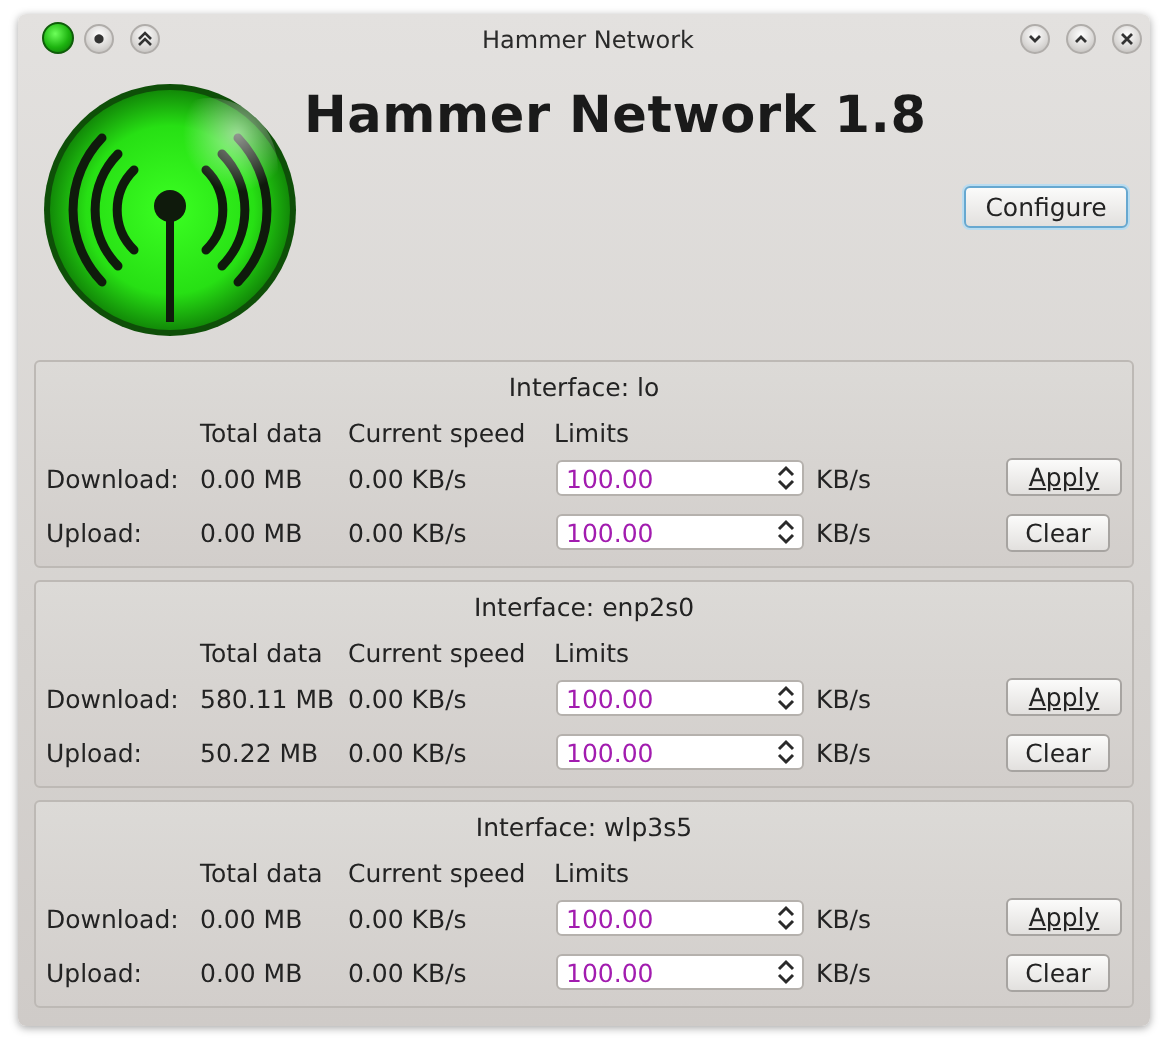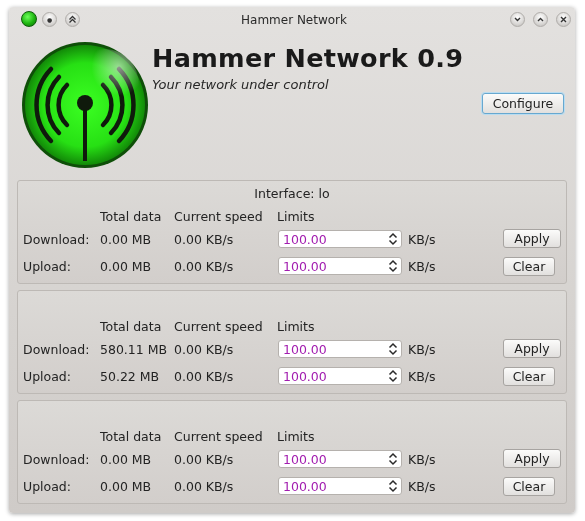--- a/index.html
+++ b/index.html
@@ -52,21 +52,21 @@
   .iface-title { position:absolute; left:0; right:0; top:5px; text-align:center; }
   .hdr { position:absolute; top:28px; }
   .lbl { position:absolute; }
   .spin {
     position:absolute; left:260px; width:124px; height:18px; box-sizing:border-box;
     background:#fff; border:1px solid #b5b1ad; border-radius:3px;
   }
   .spin .val { position:absolute; left:4px; top:1px; font-size:12.5px; color:#a21caf; }
   .spin .arrows { position:absolute; right:3px; top:1px; width:10px; height:14px; }
   .unit { position:absolute; left:390px; }
-  .apply { left:485px; width:58px; height:19px; }
+  .apply { left:485px; width:58px; height:19px;text-decoration:underline; }
   .clear { left:485px; width:52px; height:19px; }
 </style>
 </head>
 <body>
 
 <div class="window">
   <div class="titlebar">
     <div class="tb-app"></div>
     <div class="tb-btn" style="left:29px;">
         <span style="font-size:6px;">●</span>
@@ -114,22 +114,21 @@
       <path d="M31 29 A52 52 0 0 0 31 101"></path>
       <path d="M83 45 A28 28 0 0 1 83 85"></path>
       <path d="M91 37 A40 40 0 0 1 91 93"></path>
       <path d="M99 29 A52 52 0 0 1 99 101"></path>
     </g>
     <circle cx="65" cy="63" r="8" fill="#0f1a0c"></circle>
     <rect x="63" y="63" width="4" height="58" fill="#0f1a0c"></rect>
     <ellipse cx="85" cy="45" rx="34" ry="36" fill="url(#g2)"></ellipse>
   </svg>
 
-  <div class="app-title">Hammer Network 0.9</div>
-  <div class="app-subtitle">Your network under control</div>
+  <div class="app-title">Hammer Network 1.8</div>
   <button class="btn focus configure">Configure</button>
 
   <div id="ifaces">
       <div class="iface" style="top: 173px;">
     <div class="iface-title">Interface: lo</div>
     <div class="hdr" style="left:82px;">Total data</div>
     <div class="hdr" style="left:156px;">Current speed</div>
     <div class="hdr" style="left:259px;">Limits</div>
 
     <div class="lbl" style="left:5px; top:51px;">Download:</div>
@@ -150,20 +149,21 @@
     <div class="spin" style="top:76px;">
       <span class="val ul-limit">100.00</span>
       <svg class="arrows" viewBox="0 0 10 14">
             <path d="M1.5 5.5 L5 2 L8.5 5.5 M1.5 8.5 L5 12 L8.5 8.5" fill="none" stroke="#2a2a2a" stroke-width="1.5"></path>
           </svg>
     </div>
     <div class="unit" style="top:78px;">KB/s</div>
     <button class="btn clear" style="top:76px;">Clear</button>
   </div>
       <div class="iface" style="top: 283px;">
+    <div class="iface-title">Interface: enp2s0</div>
     <div class="hdr" style="left:82px;">Total data</div>
     <div class="hdr" style="left:156px;">Current speed</div>
     <div class="hdr" style="left:259px;">Limits</div>
 
     <div class="lbl" style="left:5px; top:51px;">Download:</div>
     <div class="lbl dl-total" style="left:82px; top:51px;">580.11 MB</div>
     <div class="lbl dl-speed" style="left:156px; top:51px;">0.00 KB/s</div>
     <div class="spin" style="top:49px;">
       <span class="val dl-limit">100.00</span>
       <svg class="arrows" viewBox="0 0 10 14">
@@ -179,20 +179,21 @@
     <div class="spin" style="top:76px;">
       <span class="val ul-limit">100.00</span>
       <svg class="arrows" viewBox="0 0 10 14">
             <path d="M1.5 5.5 L5 2 L8.5 5.5 M1.5 8.5 L5 12 L8.5 8.5" fill="none" stroke="#2a2a2a" stroke-width="1.5"></path>
           </svg>
     </div>
     <div class="unit" style="top:78px;">KB/s</div>
     <button class="btn clear" style="top:76px;">Clear</button>
   </div>
       <div class="iface" style="top: 393px;">
+    <div class="iface-title">Interface: wlp3s5</div>
     <div class="hdr" style="left:82px;">Total data</div>
     <div class="hdr" style="left:156px;">Current speed</div>
     <div class="hdr" style="left:259px;">Limits</div>
 
     <div class="lbl" style="left:5px; top:51px;">Download:</div>
     <div class="lbl dl-total" style="left:82px; top:51px;">0.00 MB</div>
     <div class="lbl dl-speed" style="left:156px; top:51px;">0.00 KB/s</div>
     <div class="spin" style="top:49px;">
       <span class="val dl-limit">100.00</span>
       <svg class="arrows" viewBox="0 0 10 14">

